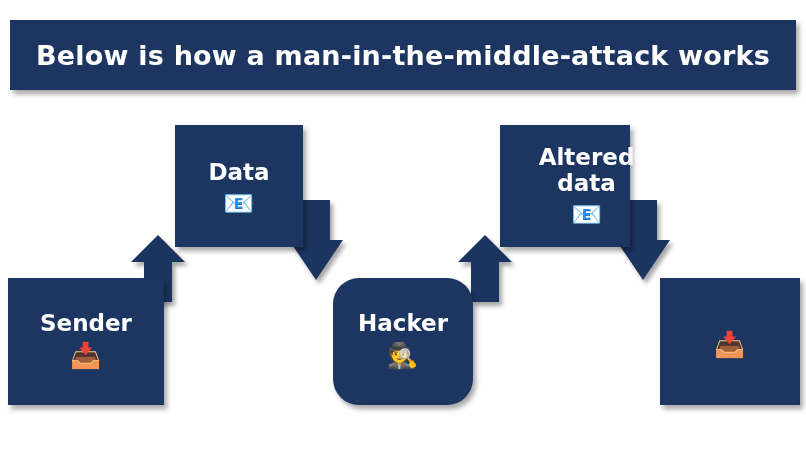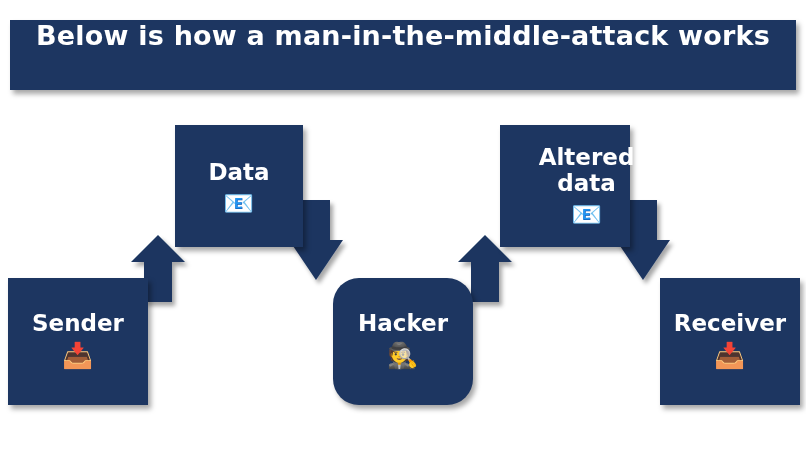--- a/index.html
+++ b/index.html
@@ -24,20 +24,21 @@
   
   .title-banner {
     position: absolute;
     left: 10px;
     top: 20px;
     width: 786px;
     height: 70px;
     background: #1d3661;
     box-shadow: 3px 4px 5px rgba(0,0,0,0.35);
     display: flex;
+    align-items: center;
     justify-content: center;
   }
   .title-text {
     color: #ffffff;
     font-size: 27px;
     font-weight: bold;
     letter-spacing: 0.2px;
     text-align: center;
     white-space: nowrap;
   }
@@ -61,21 +62,21 @@
     text-align: center;
     white-space: pre-line;
   }
   .node-glyph {
     font-size: 25px;
     line-height: 1;
     margin-top: 6px;
   }
 
   
-  #node-sender   { left: 8px;   top: 278px; width: 140px; height: 127px; }
+  #node-sender   { left: 8px;   top: 278px; width: 156px; height: 127px; }
   #node-data     { left: 175px; top: 125px; width: 128px; height: 122px; }
   #node-hacker   { left: 333px; top: 278px; width: 140px; height: 127px; border-radius: 26px; }
   #node-altered  { left: 500px; top: 125px; width: 130px; height: 122px; padding-left: 43px; }
   #node-receiver { left: 660px; top: 278px; width: 140px; height: 127px; }
 
   #node-sender .node-label,
   #node-hacker .node-label,
   #node-receiver .node-label { margin-top: -4px; }
 
   #node-data .node-label { margin-top: 4px; }
@@ -139,17 +140,16 @@
     <div class="node-glyph">🕵️</div>
   </div>
 
   <div class="node" id="node-altered">
     <div class="node-label">Altered
 data</div>
     <div class="node-glyph">📧</div>
   </div>
 
   <div class="node" id="node-receiver">
-    <div class="node-label">Receiver</div>
     <div class="node-glyph">📥</div>
   </div>
 
 </div>
 
 </body></html>

